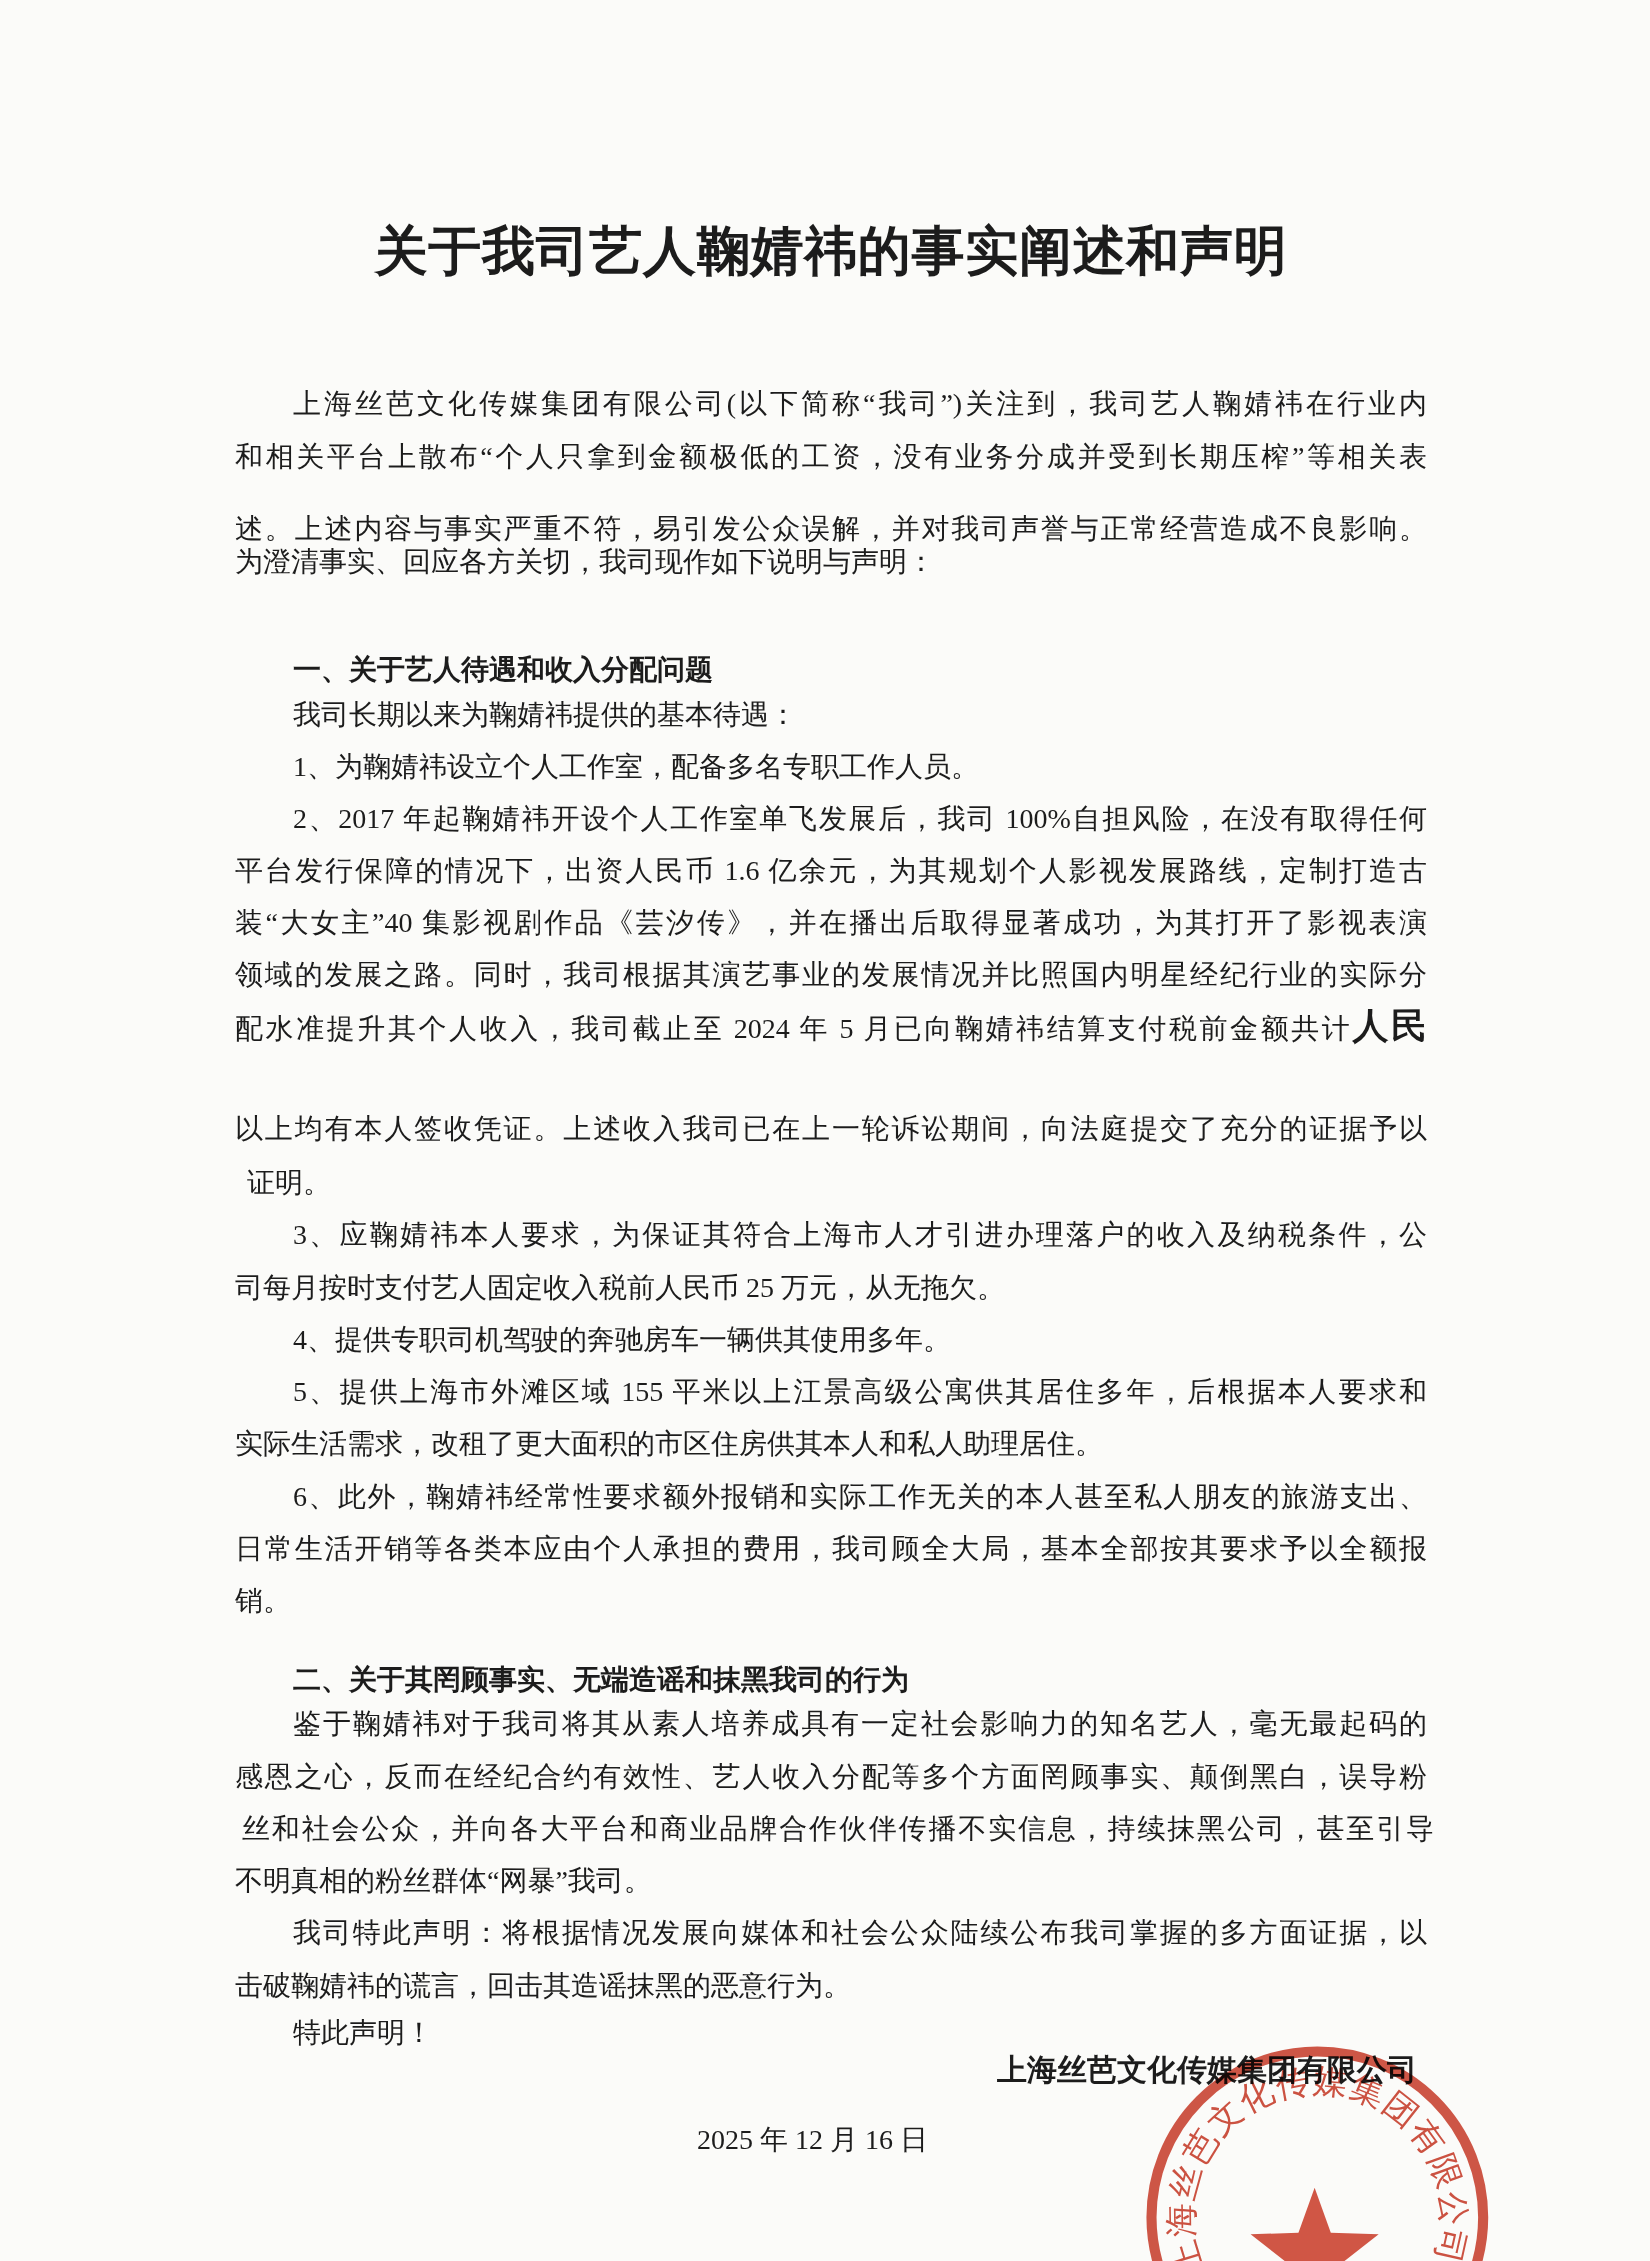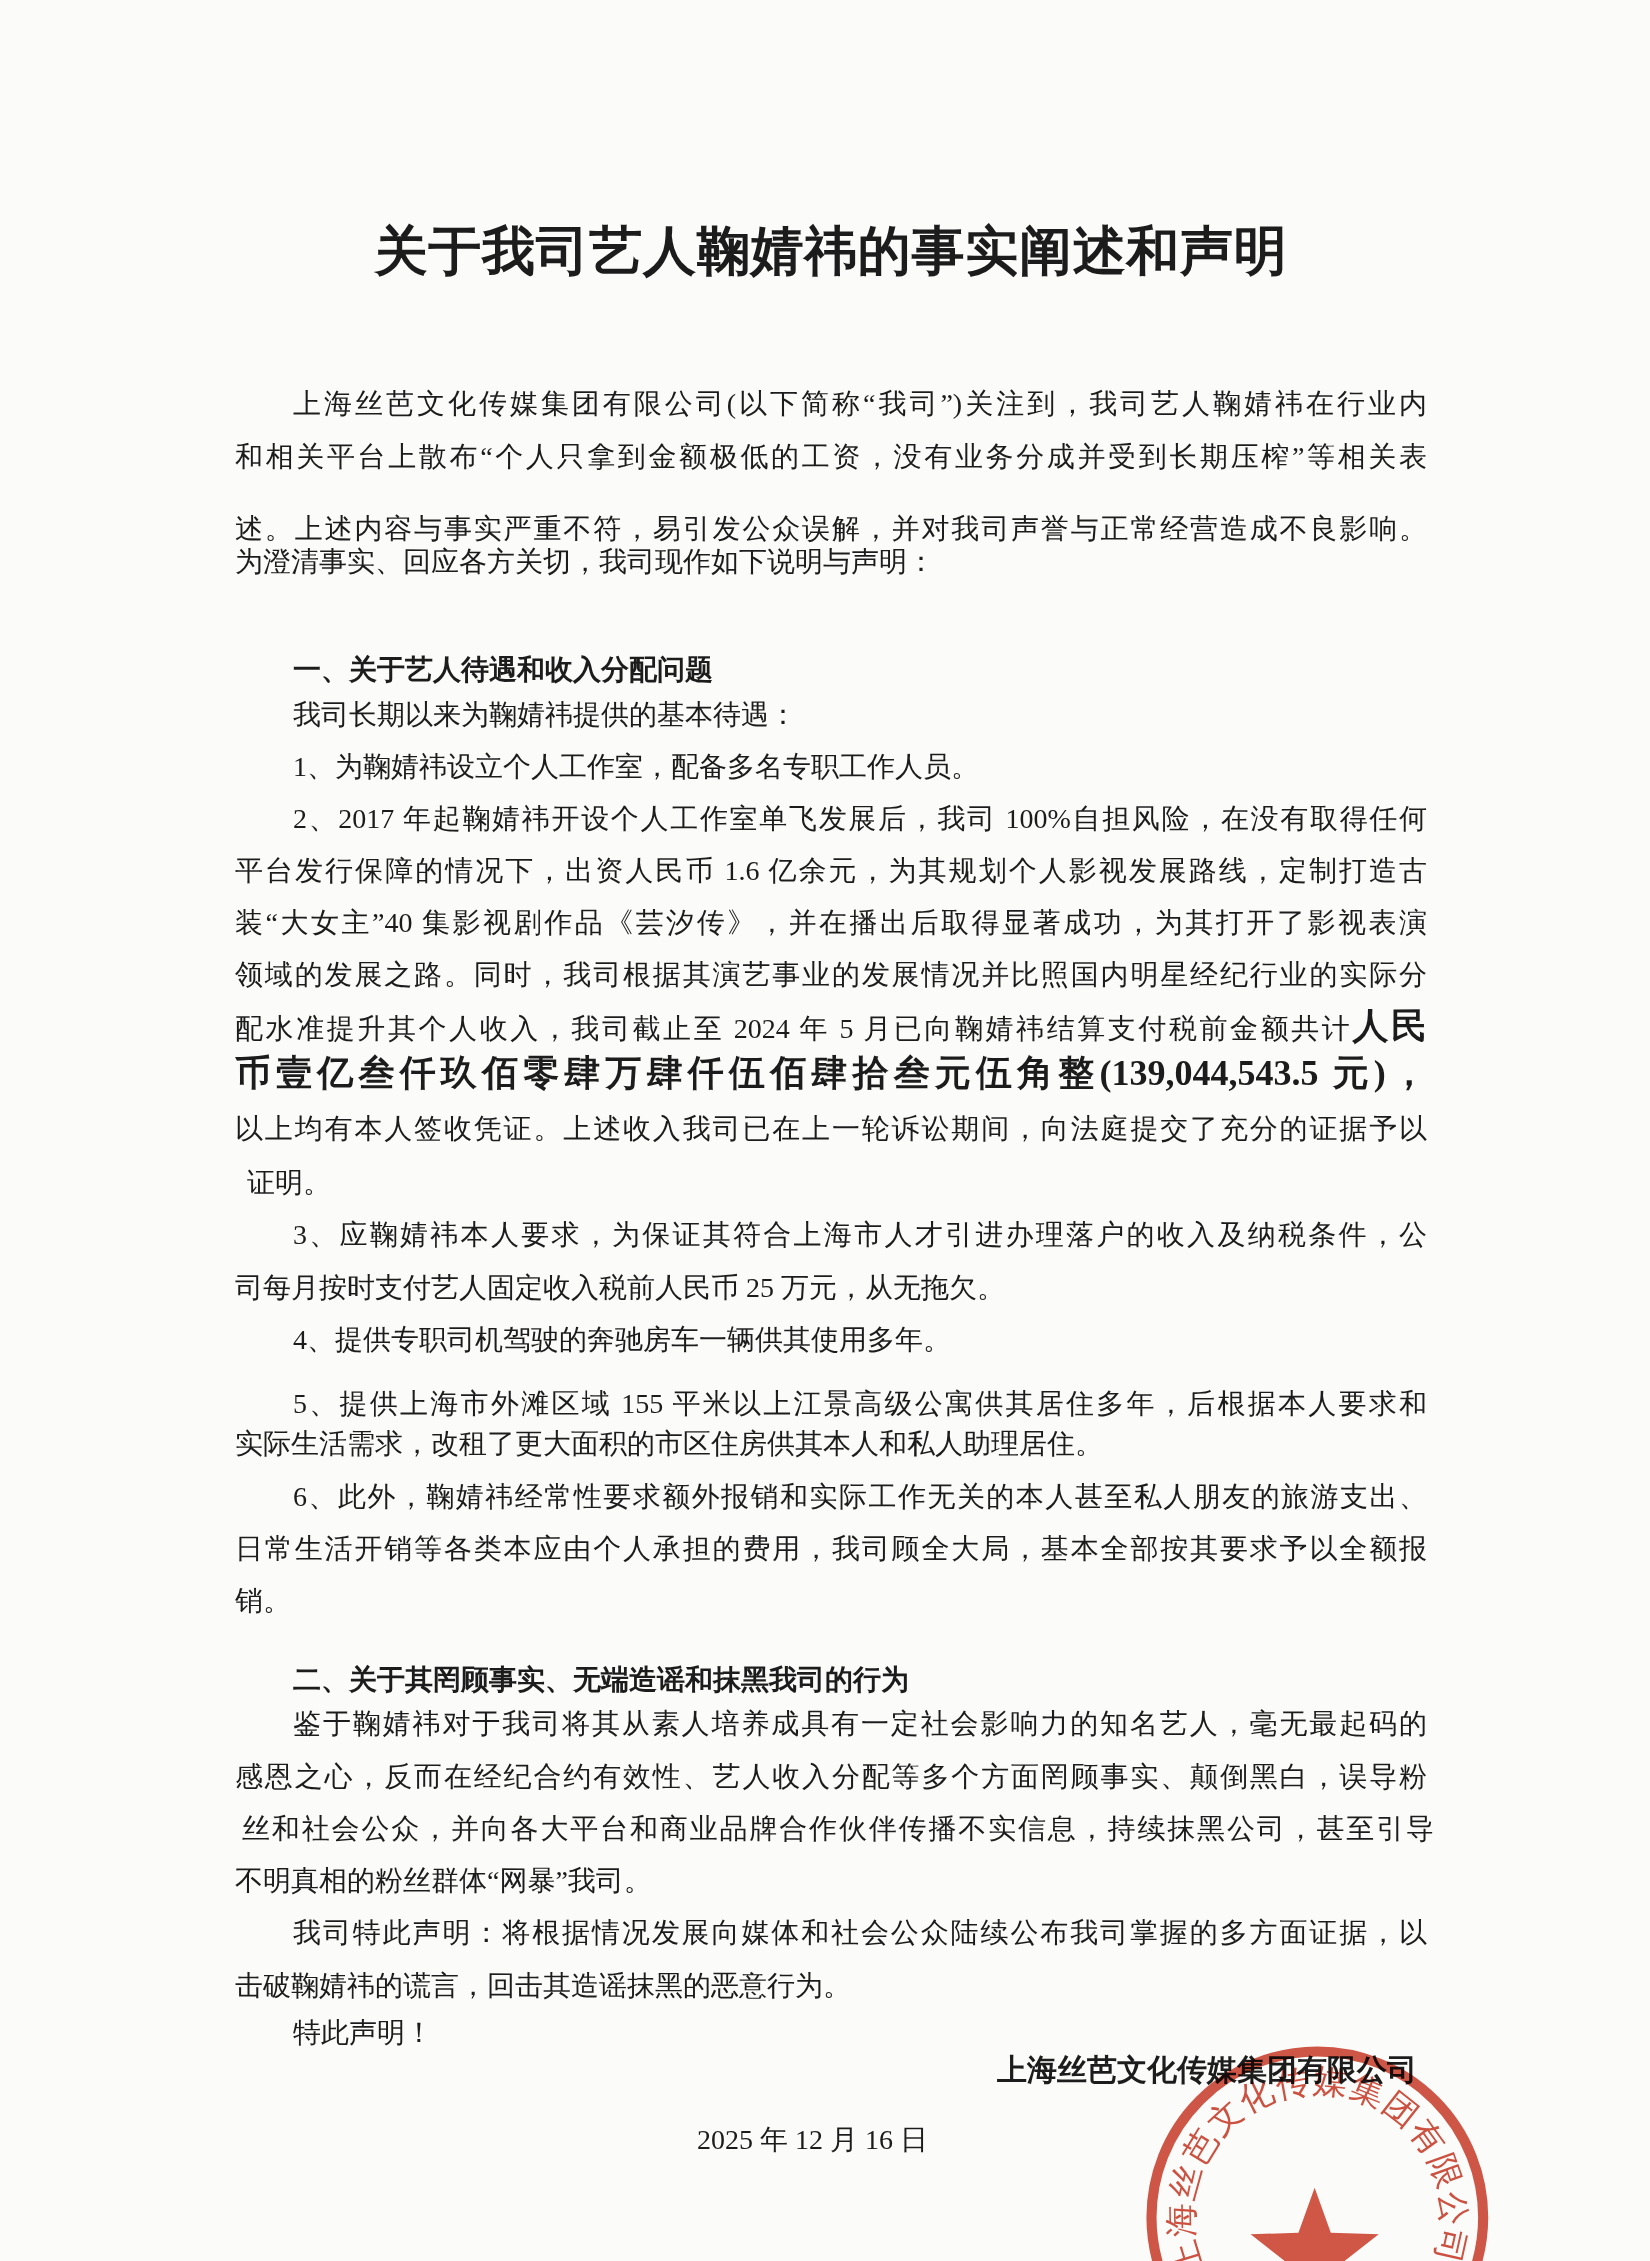--- a/index.html
+++ b/index.html
@@ -54,38 +54,37 @@
       <div class="ln indent" style="top: 747px;">1、为鞠婧祎设立个人工作室，配备多名专职工作人员。</div>
       <div class="ln indent just" style="top: 799px;">2、2017 年起鞠婧祎开设个人工作室单飞发展后，我司 100%自担风险，在没有取得任何</div>
       <div class="ln just" style="top: 851px;">平台发行保障的情况下，出资人民币 1.6 亿余元，为其规划个人影视发展路线，定制打造古</div>
       <div class="ln just" style="top: 903px;">装“大女主”40 集影视剧作品《芸汐传》，并在播出后取得显著成功，为其打开了影视表演</div>
       <div class="ln just" style="top: 955px;">领域的发展之路。同时，我司根据其演艺事业的发展情况并比照国内明星经纪行业的实际分</div>
       <div class="ln just" style="top: 1111px; font-family: Liberation Mono, monospace;">以上均有本人签收凭证。上述收入我司已在上一轮诉讼期间，向法庭提交了充分的证据予以</div>
       <div class="ln" style="top: 1163px; margin-left: 12px;">证明。</div>
       <div class="ln indent just" style="top: 1215px;">3、应鞠婧祎本人要求，为保证其符合上海市人才引进办理落户的收入及纳税条件，公</div>
       <div class="ln" style="top: 1268px;">司每月按时支付艺人固定收入税前人民币 25 万元，从无拖欠。</div>
       <div class="ln indent" style="top: 1320px;">4、提供专职司机驾驶的奔驰房车一辆供其使用多年。</div>
-      <div class="ln indent just" style="top: 1372px; margin-top: 12px;">5、提供上海市外滩区域 155 平米以上江景高级公寓供其居住多年，后根据本人要求和</div>
+      <div class="ln indent just" style="top: 1372px;">5、提供上海市外滩区域 155 平米以上江景高级公寓供其居住多年，后根据本人要求和</div>
       <div class="ln" style="top: 1424px;">实际生活需求，改租了更大面积的市区住房供其本人和私人助理居住。</div>
       <div class="ln indent just" style="top: 1477px;">6、此外，鞠婧祎经常性要求额外报销和实际工作无关的本人甚至私人朋友的旅游支出、</div>
       <div class="ln just" style="top: 1529px;">日常生活开销等各类本应由个人承担的费用，我司顾全大局，基本全部按其要求予以全额报</div>
       <div class="ln" style="top: 1581px;">销。</div>
       <div class="ln indent bold" style="top: 1652px;">二、关于其罔顾事实、无端造谣和抹黑我司的行为</div>
       <div class="ln indent just" style="top: 1704px;">鉴于鞠婧祎对于我司将其从素人培养成具有一定社会影响力的知名艺人，毫无最起码的</div>
       <div class="ln just" style="top: 1757px;">感恩之心，反而在经纪合约有效性、艺人收入分配等多个方面罔顾事实、颠倒黑白，误导粉</div>
       <div class="ln just" style="top: 1809px; margin-left: 7px;">丝和社会公众，并向各大平台和商业品牌合作伙伴传播不实信息，持续抹黑公司，甚至引导</div>
       <div class="ln" style="top: 1861px;">不明真相的粉丝群体“网暴”我司。</div>
       <div class="ln indent just" style="top: 1913px;">我司特此声明：将根据情况发展向媒体和社会公众陆续公布我司掌握的多方面证据，以</div>
       <div class="ln" style="top: 1966px;">击破鞠婧祎的谎言，回击其造谣抹黑的恶意行为。</div>
       <div class="ln indent" style="top: 2013px;">特此声明！</div>
     </div>
 
   <div class="ln just" style="top:1007px"><span>配水准提升其个人收入，我司截止至 2024 年 5 月已向鞠婧祎结算支付税前金额共计</span><span class="bigtxt">人民</span></div>
 
-  <div class="ln bigline just" style="top:1049px">币壹亿叁仟玖佰零肆万肆仟伍佰肆拾叁元伍角整(139,044,543.5 元)，</div>
 
   <div class="sig">上海丝芭文化传媒集团有限公司</div>
   <div class="sigdate">2025 年 12 月 16 日</div>
 
   <svg class="stamp" viewBox="0 0 534 534">
     <defs>
       <path id="sealArc" d="M 98.3 344.2 A 185 185 0 1 1 433.7 344.2" fill="none"></path>
     </defs>
     <circle cx="266" cy="266" r="246" fill="none" stroke="#c93a28" stroke-width="15" opacity="0.93"></circle>
     <text font-size="50" letter-spacing="2" fill="#c93a28" opacity="0.95" font-family="Liberation Serif, DejaVu Serif, serif">

